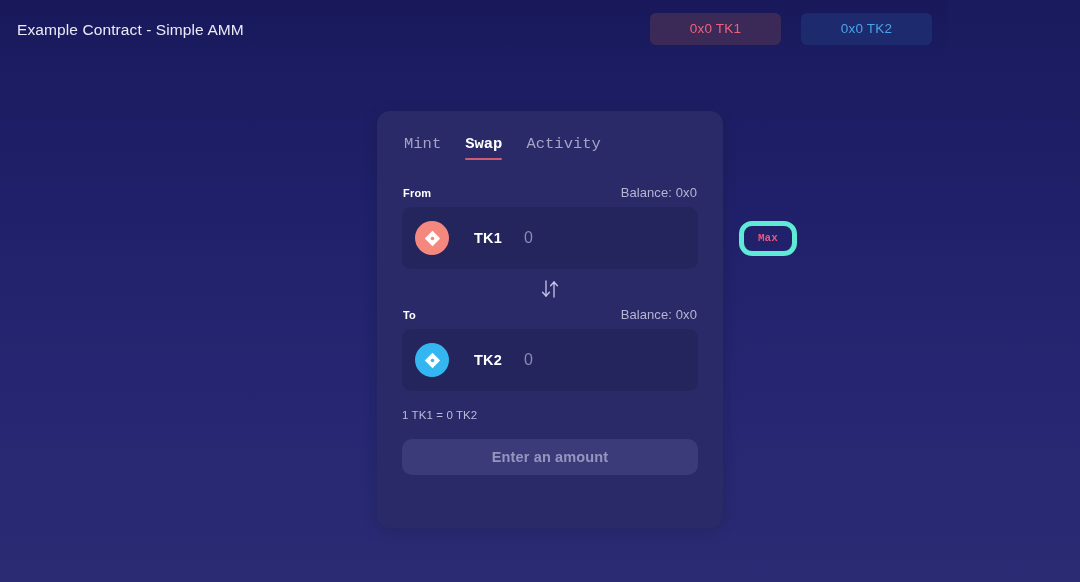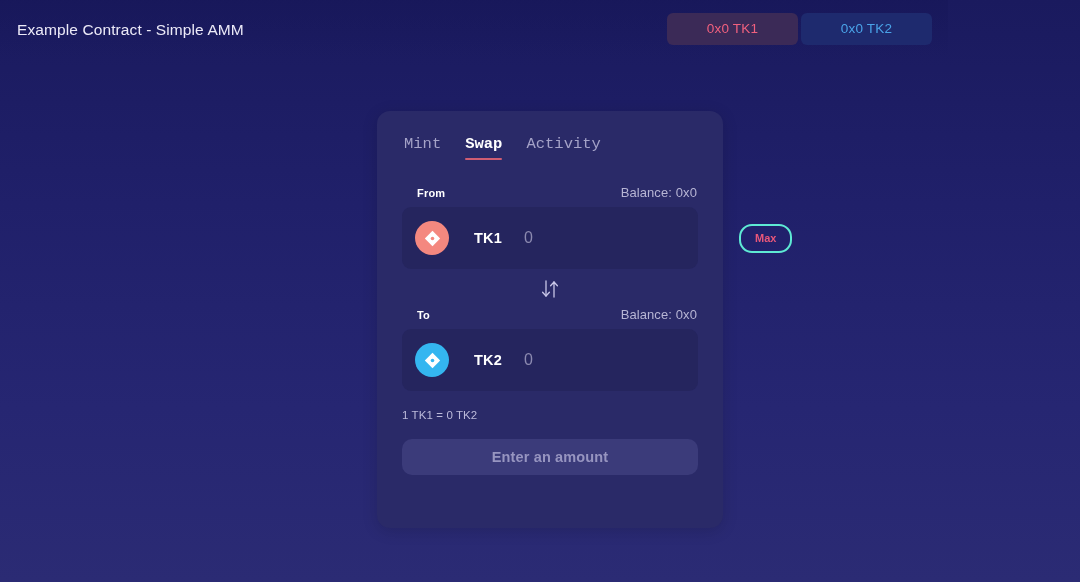--- a/index.html
+++ b/index.html
@@ -34,21 +34,21 @@
     font-size: 15.5px;
     font-weight: 400;
     color: #eceaf8;
     letter-spacing: 0.1px;
     line-height: 1;
     padding-top: 2px;
   }
 
   .header-actions {
     display: flex;
-    gap: 3px;
+    gap: 20px;
     align-items: center;
   }
 
   .token-chip {
     height: 32px;
     min-width: 131px;
     border-radius: 6px;
     display: flex;
     align-items: center;
     justify-content: center;
@@ -117,21 +117,20 @@
     border-radius: 1px;
   }
 
   
   .field-labels {
     display: flex;
     justify-content: space-between;
     align-items: baseline;
     margin-bottom: 7px;
     padding: 0 1px;
-    margin-left: 14px;
   }
 
   .field-label {
     font-size: 11px;
     font-weight: 700;
     color: #ffffff;
     letter-spacing: 0.2px;
   }
 
   .balance-label {
@@ -185,29 +184,29 @@
     font-family: inherit;
     padding-left: 14px;
   }
 
   .amount-input::placeholder {
     color: #8c8ab0;
     opacity: 1;
   }
 
   .max-btn {
-    border: 2px solid #5eead4;
+    border: 5px solid #5eead4;
     background: transparent;
     color: #e8577a;
     font-size: 11px;
     font-weight: 700;
     border-radius: 13px;
     padding: 6px 14px 7px 14px;
     cursor: pointer;
-    font-family: Liberation Sans, sans-serif;
+    font-family: Liberation Mono, monospace;
     flex-shrink: 0;
     text-align: center;
   }
 
   
   .swap-divider {
     position: relative;
     height: 38px;
   }
 

